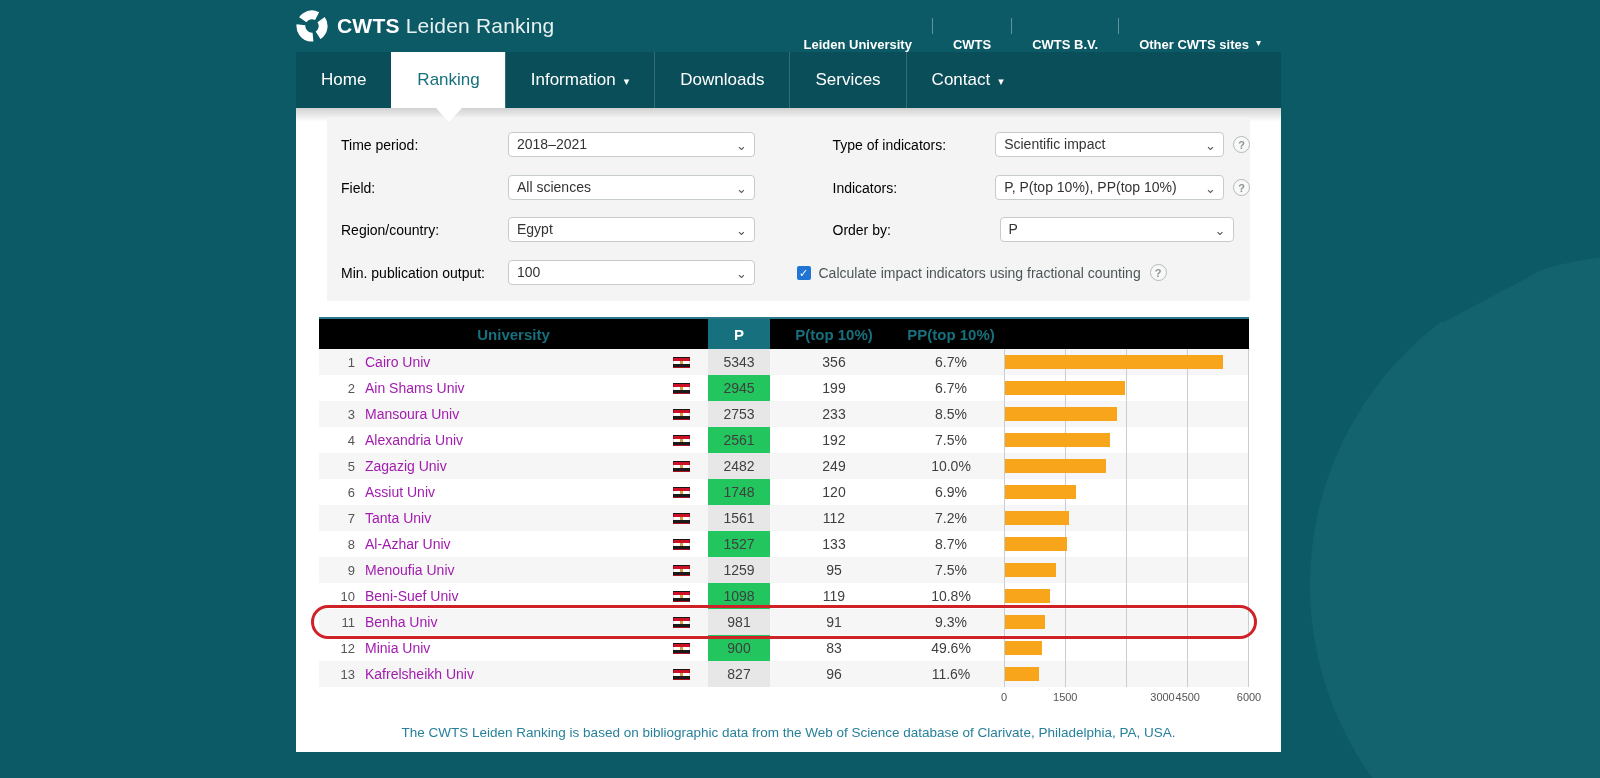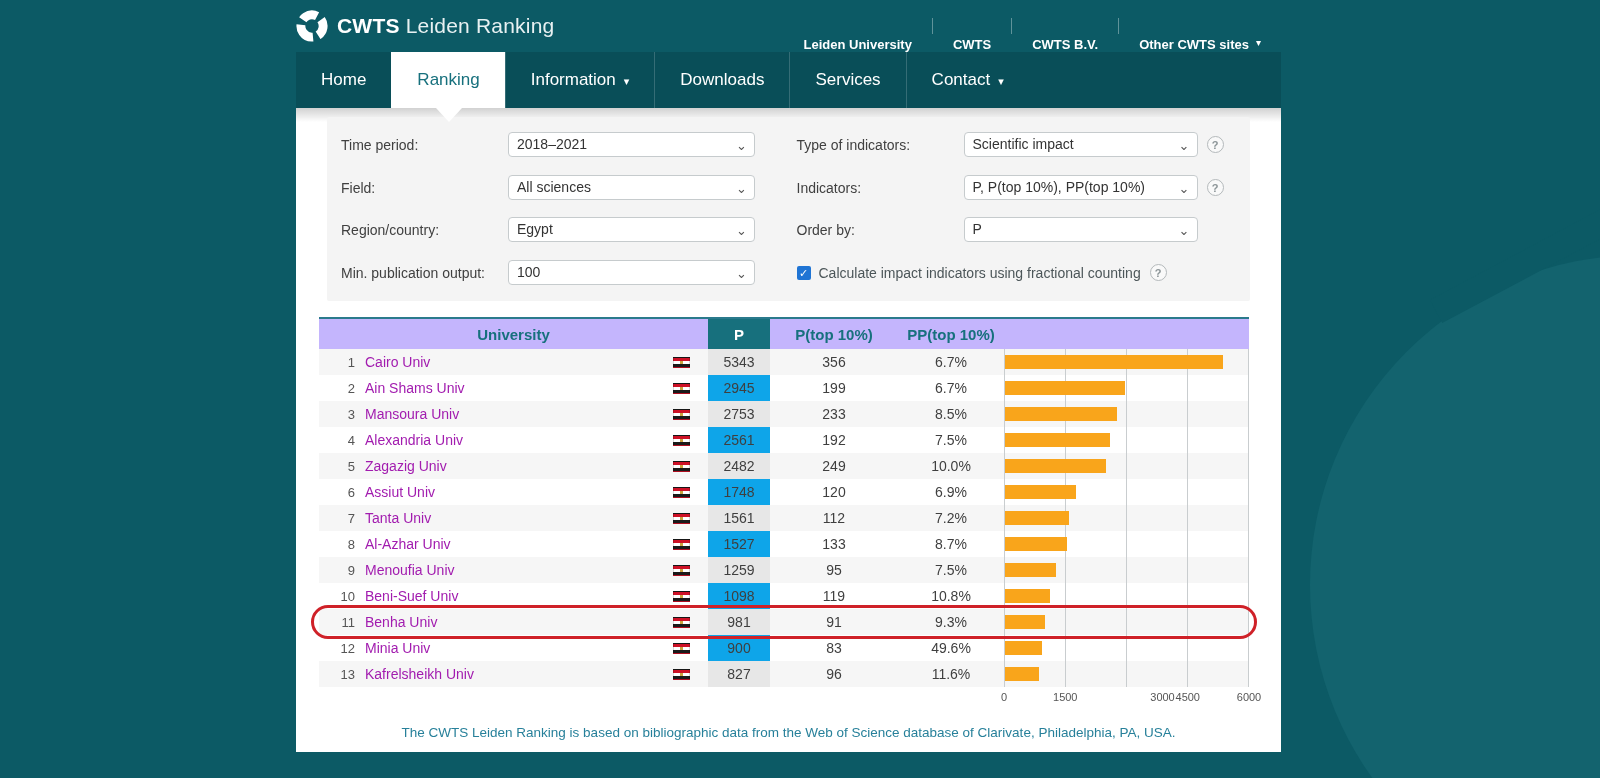--- a/index.html
+++ b/index.html
@@ -38,54 +38,54 @@
   .content { position:absolute; top:108px; left:296px; width:985px; height:644px; background:#fff; }
   .content:before { content:""; position:absolute; top:0; left:0; right:0; height:14px;
     background:linear-gradient(rgba(0,0,0,.18),rgba(0,0,0,0)); pointer-events:none; }
 
   
   .filters { position:absolute; top:9px; left:31px; width:923px; height:184px; background:#f4f4f4; border-radius:2px; display:flex; }
   .fcol { position:relative; flex:1; }
   .frow { position:absolute; left:0; right:0; height:25px; display:flex; align-items:center; }
   .fcol.left  .frow { padding-left:14px; }
   .fcol.right .frow { padding-left:8px; }
-  .flabel { font-size:14px; color:#404040; }
+  .flabel { font-size:14px; color:#000000; }
   .fcol.left  .flabel { width:167px; }
-  .fcol.right .flabel { width:167px; }
+  .fcol.right .flabel { width:167px;margin-left:36px; }
   .fselect { position:relative; height:25px; background:#fff; border:1px solid #c6cbcd; border-radius:4px;
     font-size:14px; color:#333; line-height:23px; padding:0 24px 0 8px; cursor:pointer; white-space:nowrap; overflow:hidden; }
   .fcol.left  .fselect { width:247px; }
   .fcol.right .fselect { width:234px; }
   .fselect .chev { position:absolute; right:7px; top:1px; color:#555; font-size:13px; }
   .help { width:17px; height:17px; border:1px solid #b4b9bb; border-radius:50%; color:#8b9497; font-size:11px; font-weight:bold;
     display:flex; align-items:center; justify-content:center; margin-left:9px; background:#f9f9f9; cursor:pointer; flex:0 0 auto; }
   .checkline { display:flex; align-items:center; }
   .checkbox { width:14px; height:14px; background:#1f74d4; border-radius:2px; color:#fff; font-size:11px; line-height:14px;
     text-align:center; margin-right:8px; cursor:pointer; flex:0 0 auto; }
   .checklabel { font-size:14px; color:#4c5659; }
 
   
   .table-wrap { position:absolute; top:209px; left:23px; width:930px; }
-  .thead { display:grid; grid-template-columns:389px 62px 128px 106px 245px; height:32px; background:#c4b5fd;
+  .thead { display:grid; grid-template-columns:389px 62px 128px 106px 245px; height:32px; background:#000000;
     border-top:2px solid #2a7a8c; }
   .th { display:flex; align-items:center; justify-content:center; font-size:15px; font-weight:bold; color:#17707d; cursor:pointer; }
   .th.sorted { background:#17707d; color:#fff; }
   .tbody { position:relative; }
   .trow { display:grid; grid-template-columns:389px 62px 128px 106px 245px; height:26px; }
   .trow.odd { background:#f6f6f6; }
   .cell { display:flex; align-items:center; font-size:14px; color:#444; }
   .cell-uni { position:relative; }
   .rank { width:36px; text-align:right; font-size:13px; color:#555; flex:0 0 auto; }
   .uniname { margin-left:10px; color:#a21caf; cursor:pointer; }
   .flag { position:absolute; right:18px; width:17px; height:11px; border:1px solid rgba(0,0,0,.15);
     background:
       radial-gradient(circle at 50% 50%, #c9a23f 0 1.6px, rgba(0,0,0,0) 1.8px),
       linear-gradient(#ce1126 0 33.4%, #ffffff 33.4% 66.7%, #1a1a1a 66.7% 100%); }
   .cell-num { justify-content:center; color:#3f3f3f; }
-  .cell-p { background:#0ea5e9; }
+  .cell-p { background:#22c55e; }
   .trow.odd .cell-p { background:#e7e7e7; }
   .cell-chart { position:relative;
     background-image:
       linear-gradient(#c9cdcf,#c9cdcf),linear-gradient(#c9cdcf,#c9cdcf),linear-gradient(#c9cdcf,#c9cdcf),
       linear-gradient(#c9cdcf,#c9cdcf),linear-gradient(#c9cdcf,#c9cdcf);
     background-repeat:no-repeat;
     background-size:1px 100%,1px 100%,1px 100%,1px 100%,1px 100%;
     background-position:0 0,25% 0,50% 0,75% 0,100% 0; }
   .bar { position:absolute; left:1px; top:6px; height:14px; background:#f9a51b; }
   .axisrow { display:grid; grid-template-columns:389px 62px 128px 106px 245px; height:22px; }

